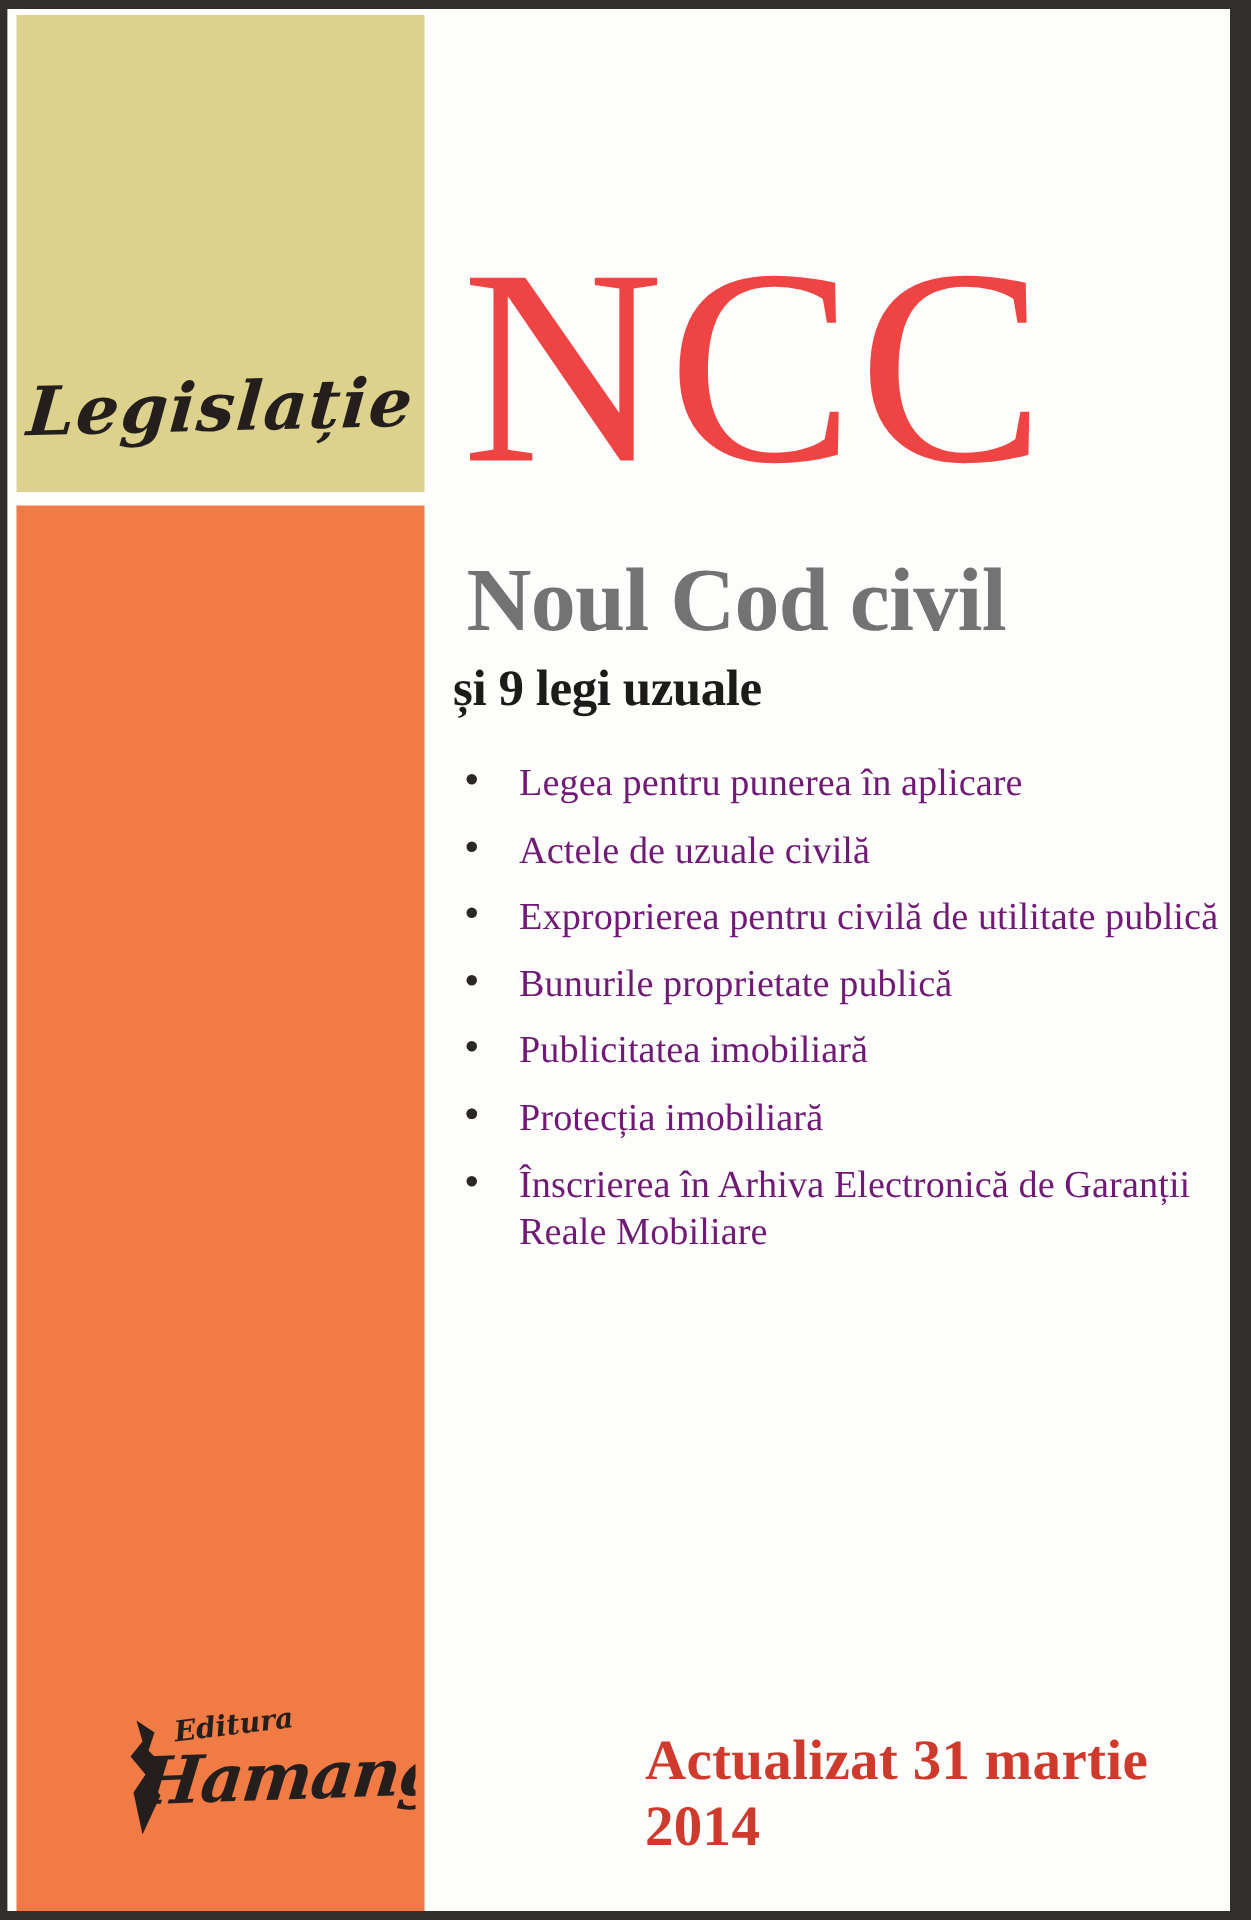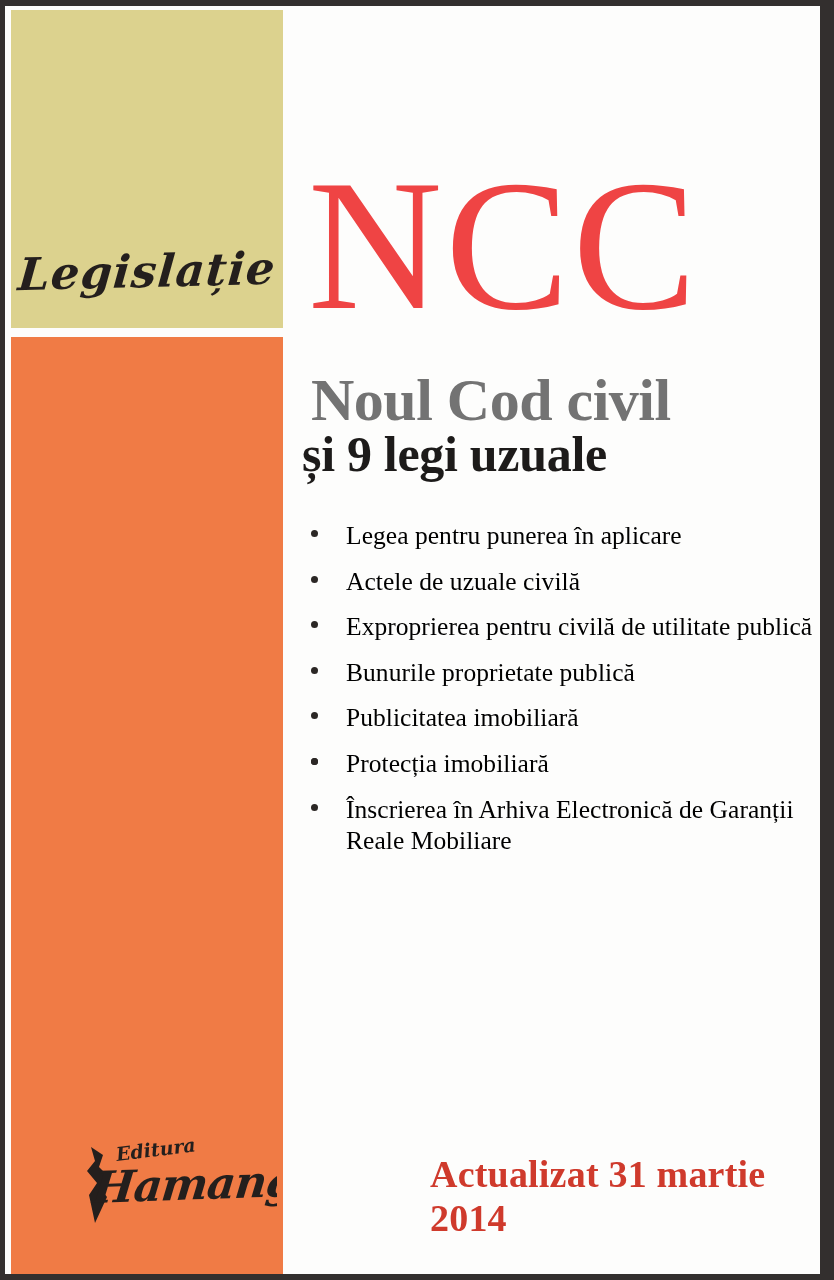--- a/index.html
+++ b/index.html
@@ -83,48 +83,48 @@
     font-weight:700;
     font-size:60px;
     line-height:1.03;
     color:#737373;
     letter-spacing:-0.5px;
     margin-top:12px;
   }
   .title-sub{
     position:absolute;
     left:297px;
-    top:422px;
-    font-family:"Liberation Serif", serif;
-    font-weight:700;
-    font-size:50px;
+    top:436px;
+    font-family:"Liberation Serif", serif;
+    font-weight:700;
+    font-size:34px;
     line-height:1.05;
     color:#1d1b1a;
     letter-spacing:-0.3px;
     text-align:right;
   }
 
   
   .laws{
     position:absolute;
     left:300px;
     top:500px;
     width:520px;
     margin:0;
     padding:0;
     list-style:none;
   }
   .law-item{
     position:relative;
     padding-left:41px;
-    margin:14px 0 13px 0;
+    margin:0 0 13px 0;
     font-family:"Liberation Serif", serif;
     font-size:25.5px;
     line-height:1.24;
-    color:#000000;
+    color:#701a75;
     letter-spacing:0.05px;
   }
   .law-item .dot{
     position:absolute;
     left:6px;
     top:10px;
     width:7px;
     height:7px;
     border-radius:50%;
     background:#2b2725;

